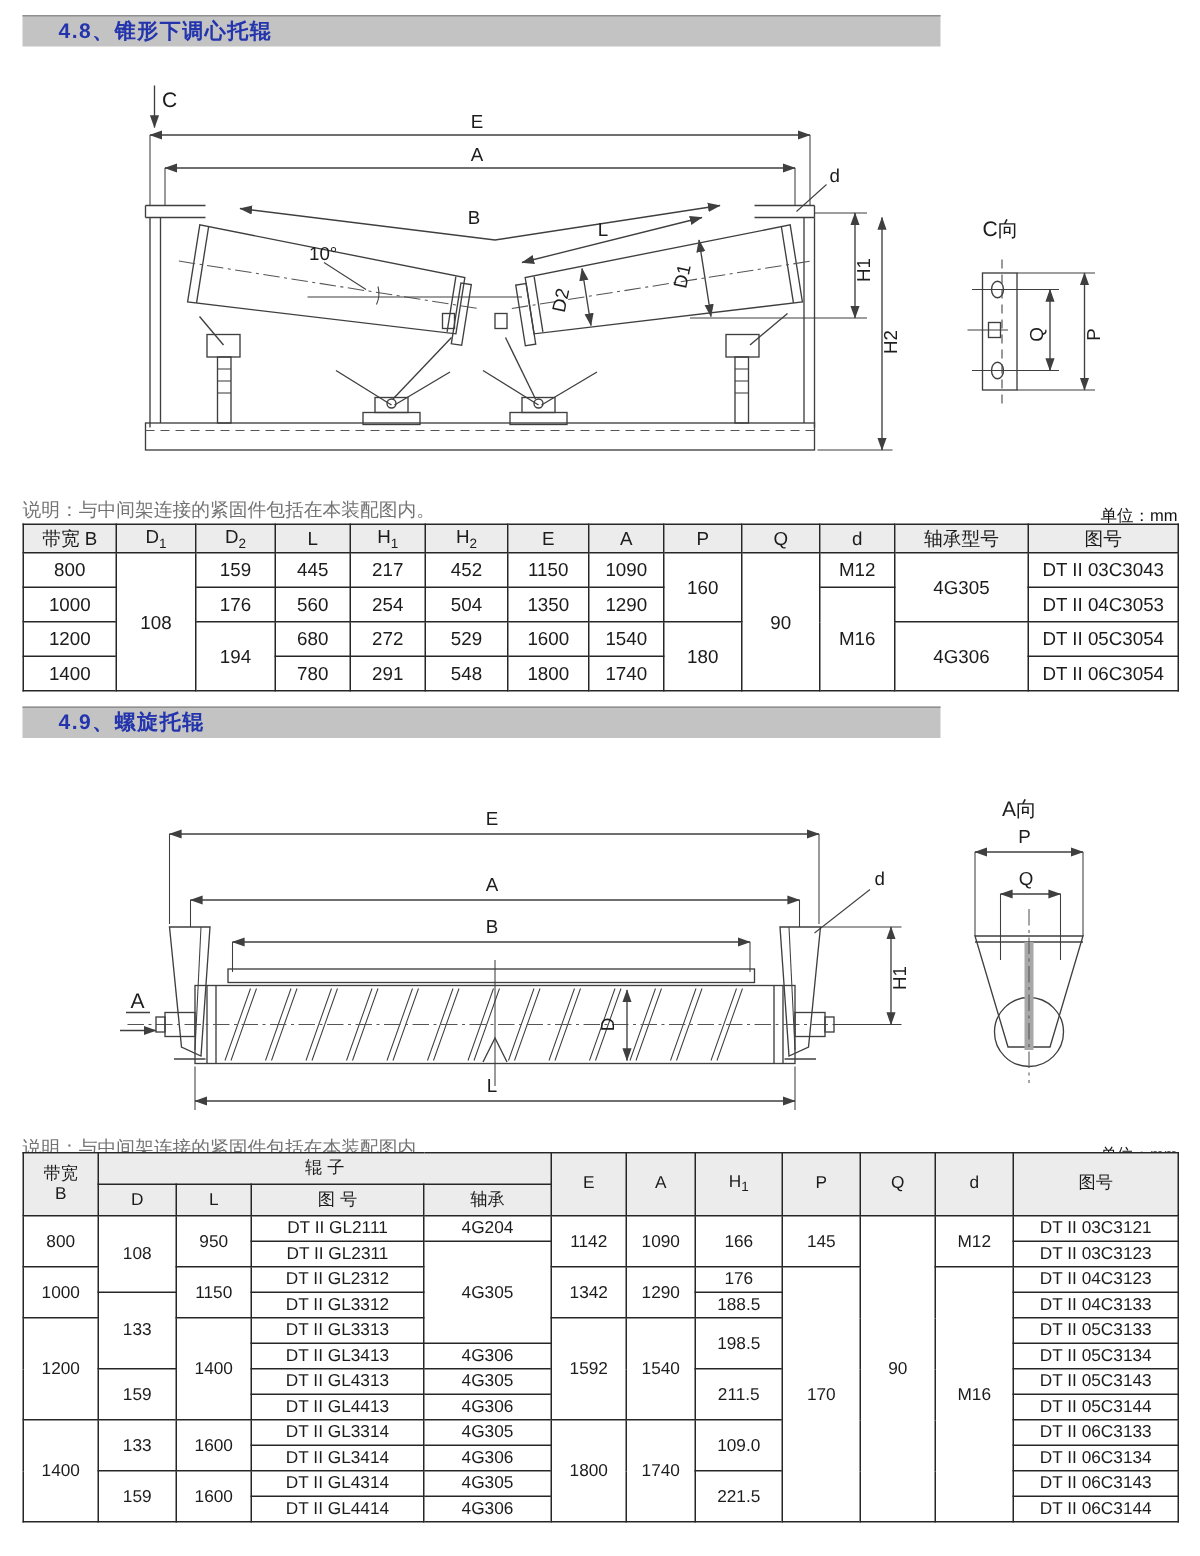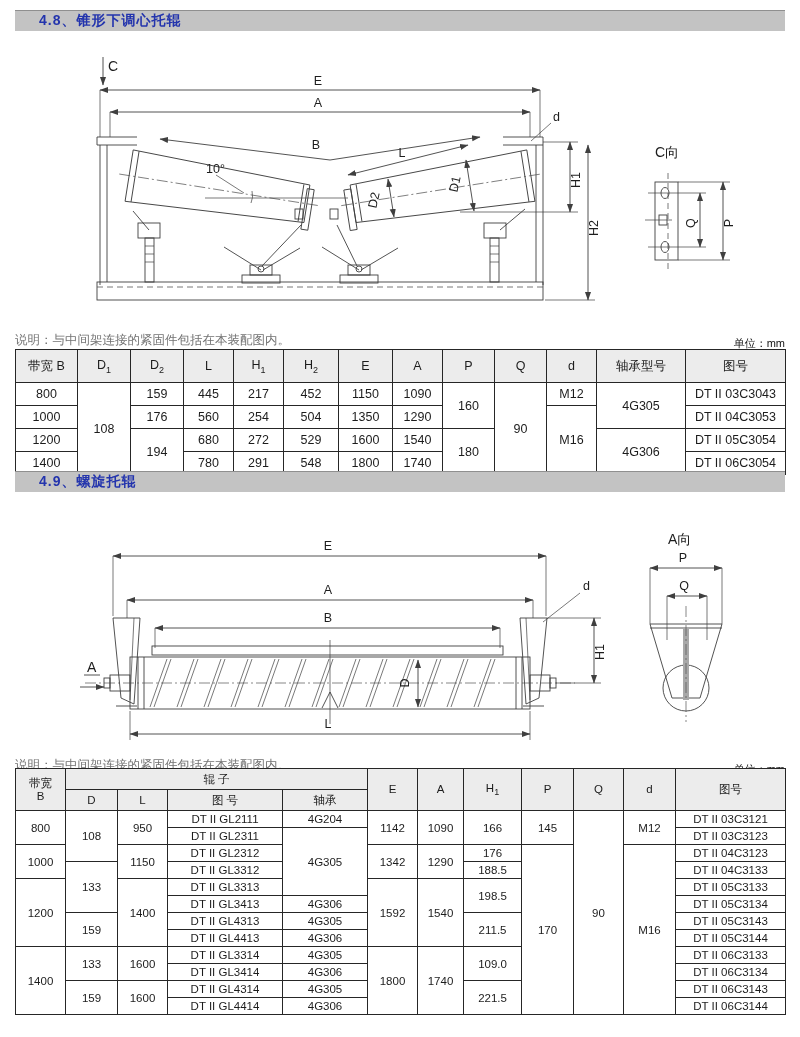--- a/index.html
+++ b/index.html
@@ -3,33 +3,33 @@
 <meta charset="utf-8">
 <style>
   * { margin:0; padding:0; box-sizing:border-box; }
   html,body { background:#fff; }
   body {
     width:800px; height:1037px; position:relative;
     font-family:"Liberation Sans","DejaVu Sans",sans-serif;
     color:#1c1c1c;
   }
   .secbar {
-    position:absolute; left:15px; width:770px; height:21px;
+    position:absolute; left:15px; width:612px; height:21px;
     background:#c3c3c3; border-top:1px solid #8f8f8f;
     display:flex; align-items:center; padding-left:24px;
     font-weight:bold; font-size:14px; letter-spacing:1px;
     color:#2334ad;
   }
   .note { position:absolute; left:15px; font-size:12.5px; color:#737373; }
   .unit { position:absolute; right:15px; font-size:11px; color:#111;margin-left:33px; }
   table { border-collapse:collapse; table-layout:fixed; position:absolute; left:15px; width:770px; background:#fff; }
   td { border:1px solid #262626; text-align:center; vertical-align:middle; white-space:nowrap; overflow:hidden; }
   sub { font-size:9px; }
   #table1 { top:349px; font-size:12.5px; }
-  #table1 thead td { background:#ececec; height:33px; }
+  #table1 thead td { background:#ececec; height:19px; }
   #table1 tbody td { height:23px; }
   #table2 { top:768px; font-size:11.5px; }
   #table2 thead td { background:#ececec; height:21px; line-height:1.05; }
   #table2 tbody td { height:17px; }
   svg { position:absolute; left:0; }
   .dln { stroke:#3f3f3f; stroke-width:0.9; fill:none; }
   .thin { stroke:#3f3f3f; stroke-width:0.7; fill:none; }
   .cln { stroke:#555; stroke-width:0.7; fill:none; stroke-dasharray:11 3 2 3; }
   .dsh { stroke:#555; stroke-width:0.8; fill:none; stroke-dasharray:6 4; }
   .dlab { font-size:12.5px; fill:#1d1d1d; }

